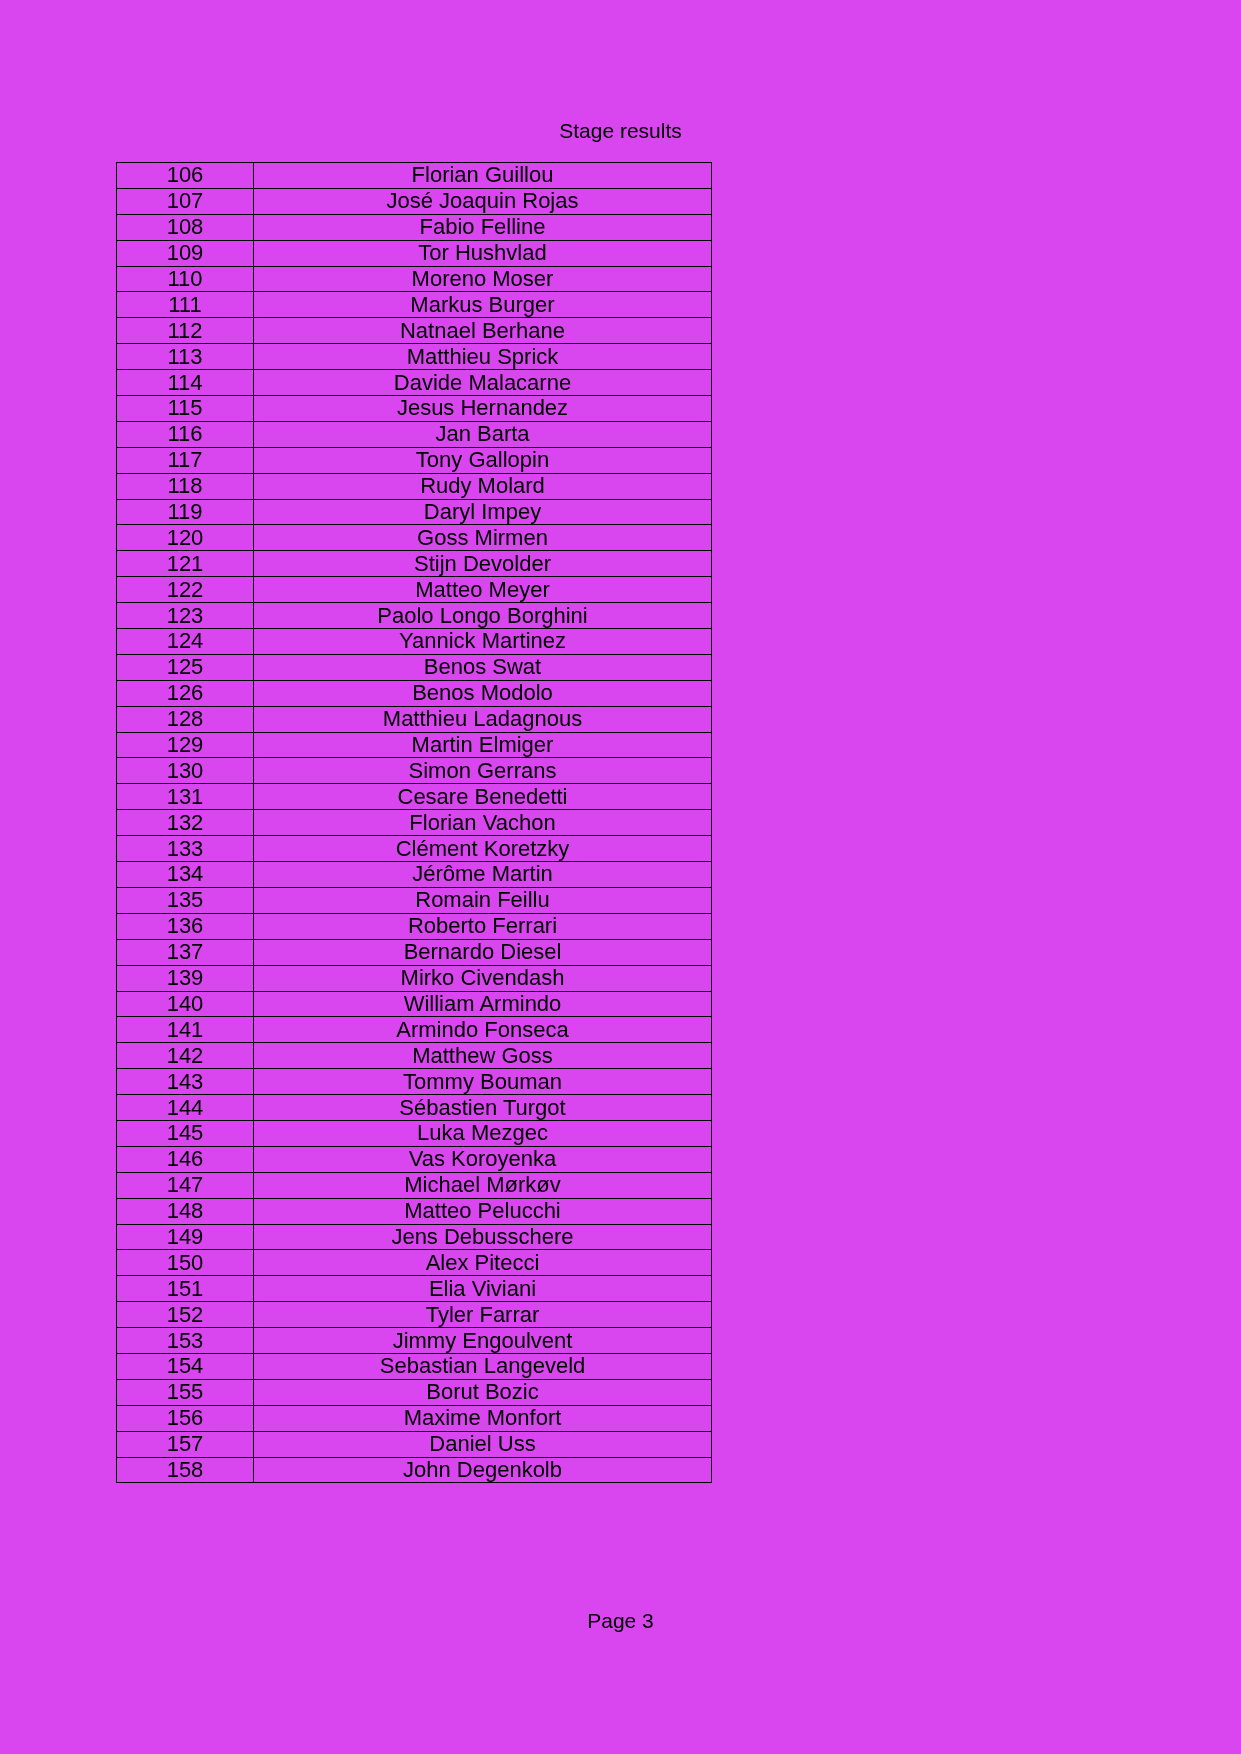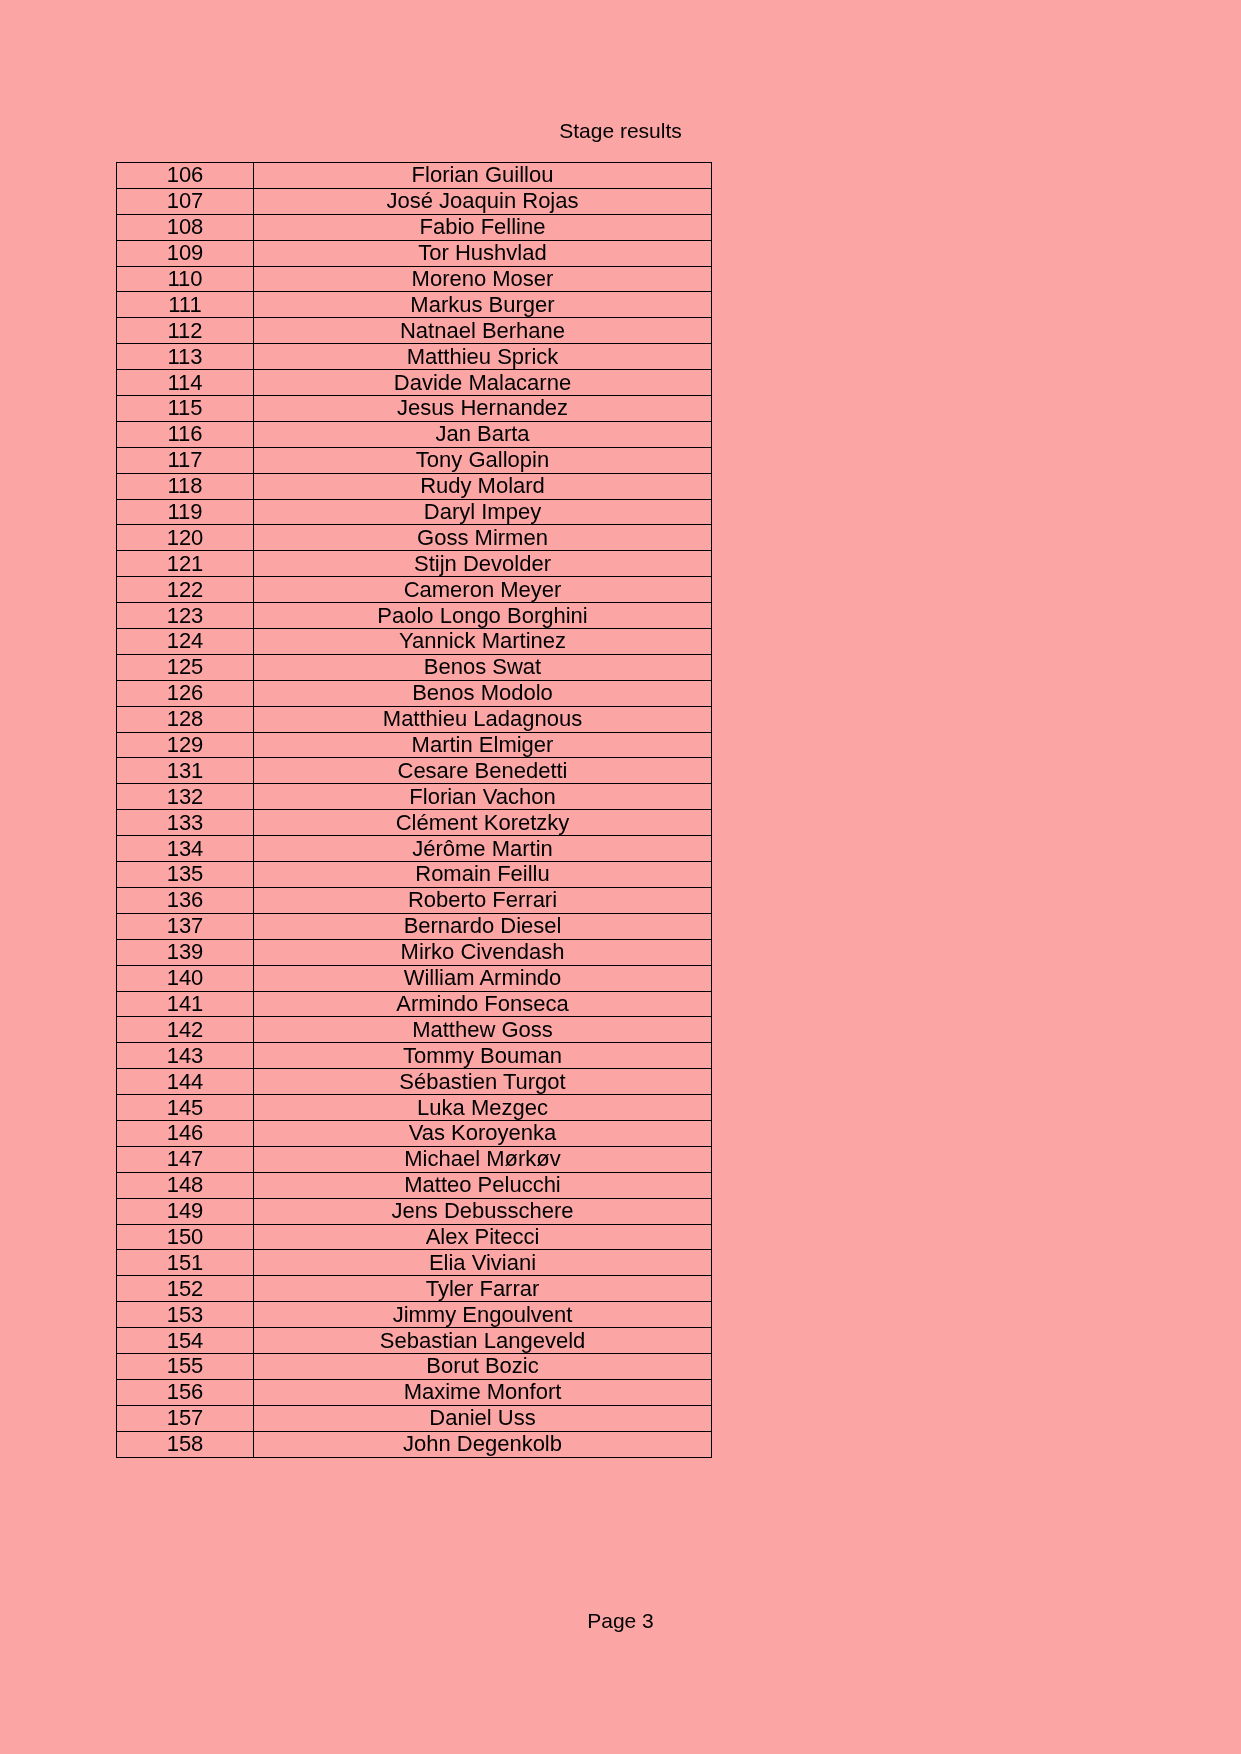--- a/index.html
+++ b/index.html
@@ -4,21 +4,21 @@
 <style>
   html, body {
     margin: 0;
     padding: 0;
     background: #ffffff;
   }
   .page {
     position: relative;
     width: 1241px;
     height: 1754px;
-    background: #fca5a5;
+    background: #d946ef;
     font-family: "Liberation Sans", sans-serif;
     color: #000000;
     overflow: hidden;
   }
   .doc-title {
     position: absolute;
     top: 119px;
     left: 0;
     width: 100%;
     text-align: center;
@@ -143,21 +143,21 @@
     <td class="col-name">Goss Mirmen</td>
   </tr>
 
   <tr>
     <td class="col-rank">121</td>
     <td class="col-name">Stijn Devolder</td>
   </tr>
 
   <tr>
     <td class="col-rank">122</td>
-    <td class="col-name">Cameron Meyer</td>
+    <td class="col-name">Matteo Meyer</td>
   </tr>
 
   <tr>
     <td class="col-rank">123</td>
     <td class="col-name">Paolo Longo Borghini</td>
   </tr>
 
   <tr>
     <td class="col-rank">124</td>
     <td class="col-name">Yannick Martinez</td>
@@ -177,20 +177,24 @@
   <tr>
     <td class="col-rank">128</td>
     <td class="col-name">Matthieu Ladagnous</td>
   </tr>
 
   <tr>
     <td class="col-rank">129</td>
     <td class="col-name">Martin Elmiger</td>
   </tr>
 
+  <tr>
+    <td class="col-rank">130</td>
+    <td class="col-name">Simon Gerrans</td>
+  </tr>
 
   <tr>
     <td class="col-rank">131</td>
     <td class="col-name">Cesare Benedetti</td>
   </tr>
 
   <tr>
     <td class="col-rank">132</td>
     <td class="col-name">Florian Vachon</td>
   </tr>

